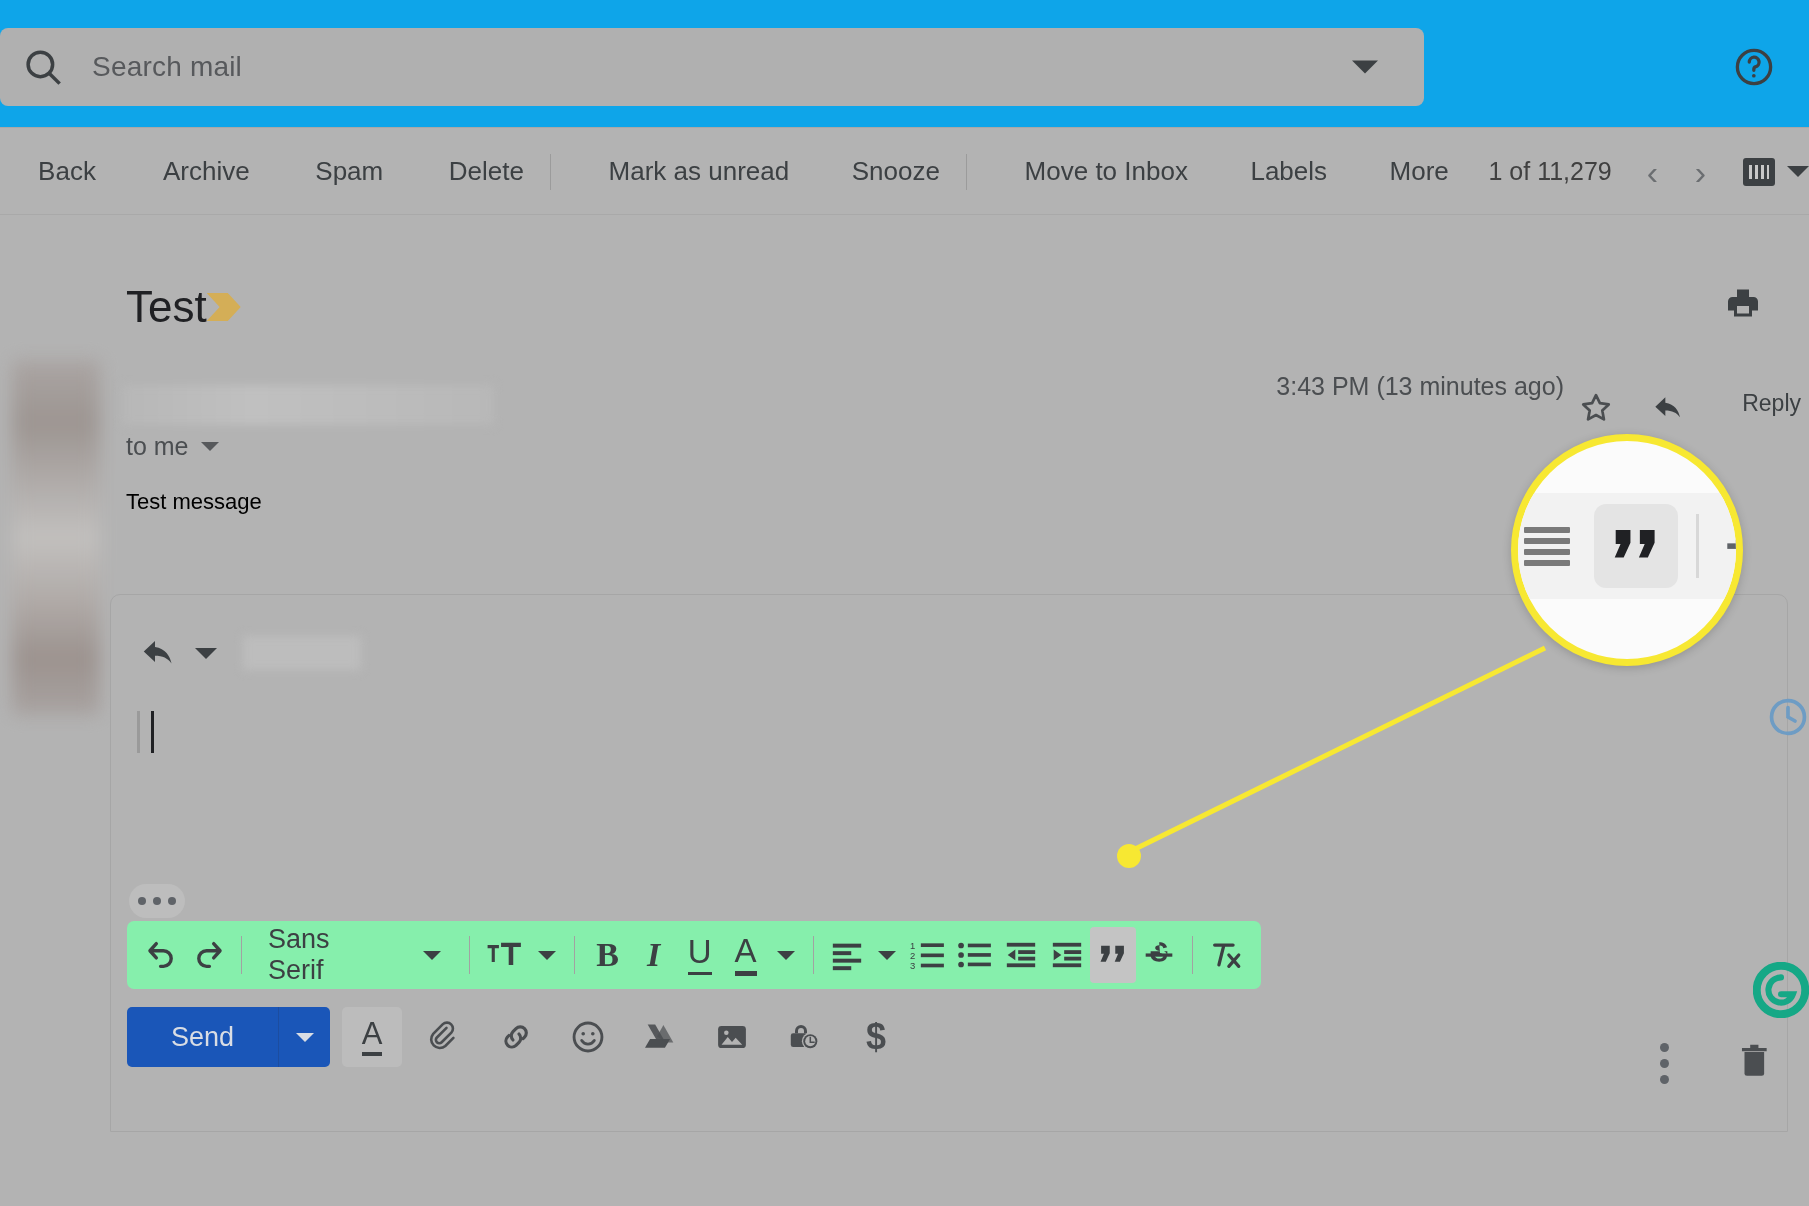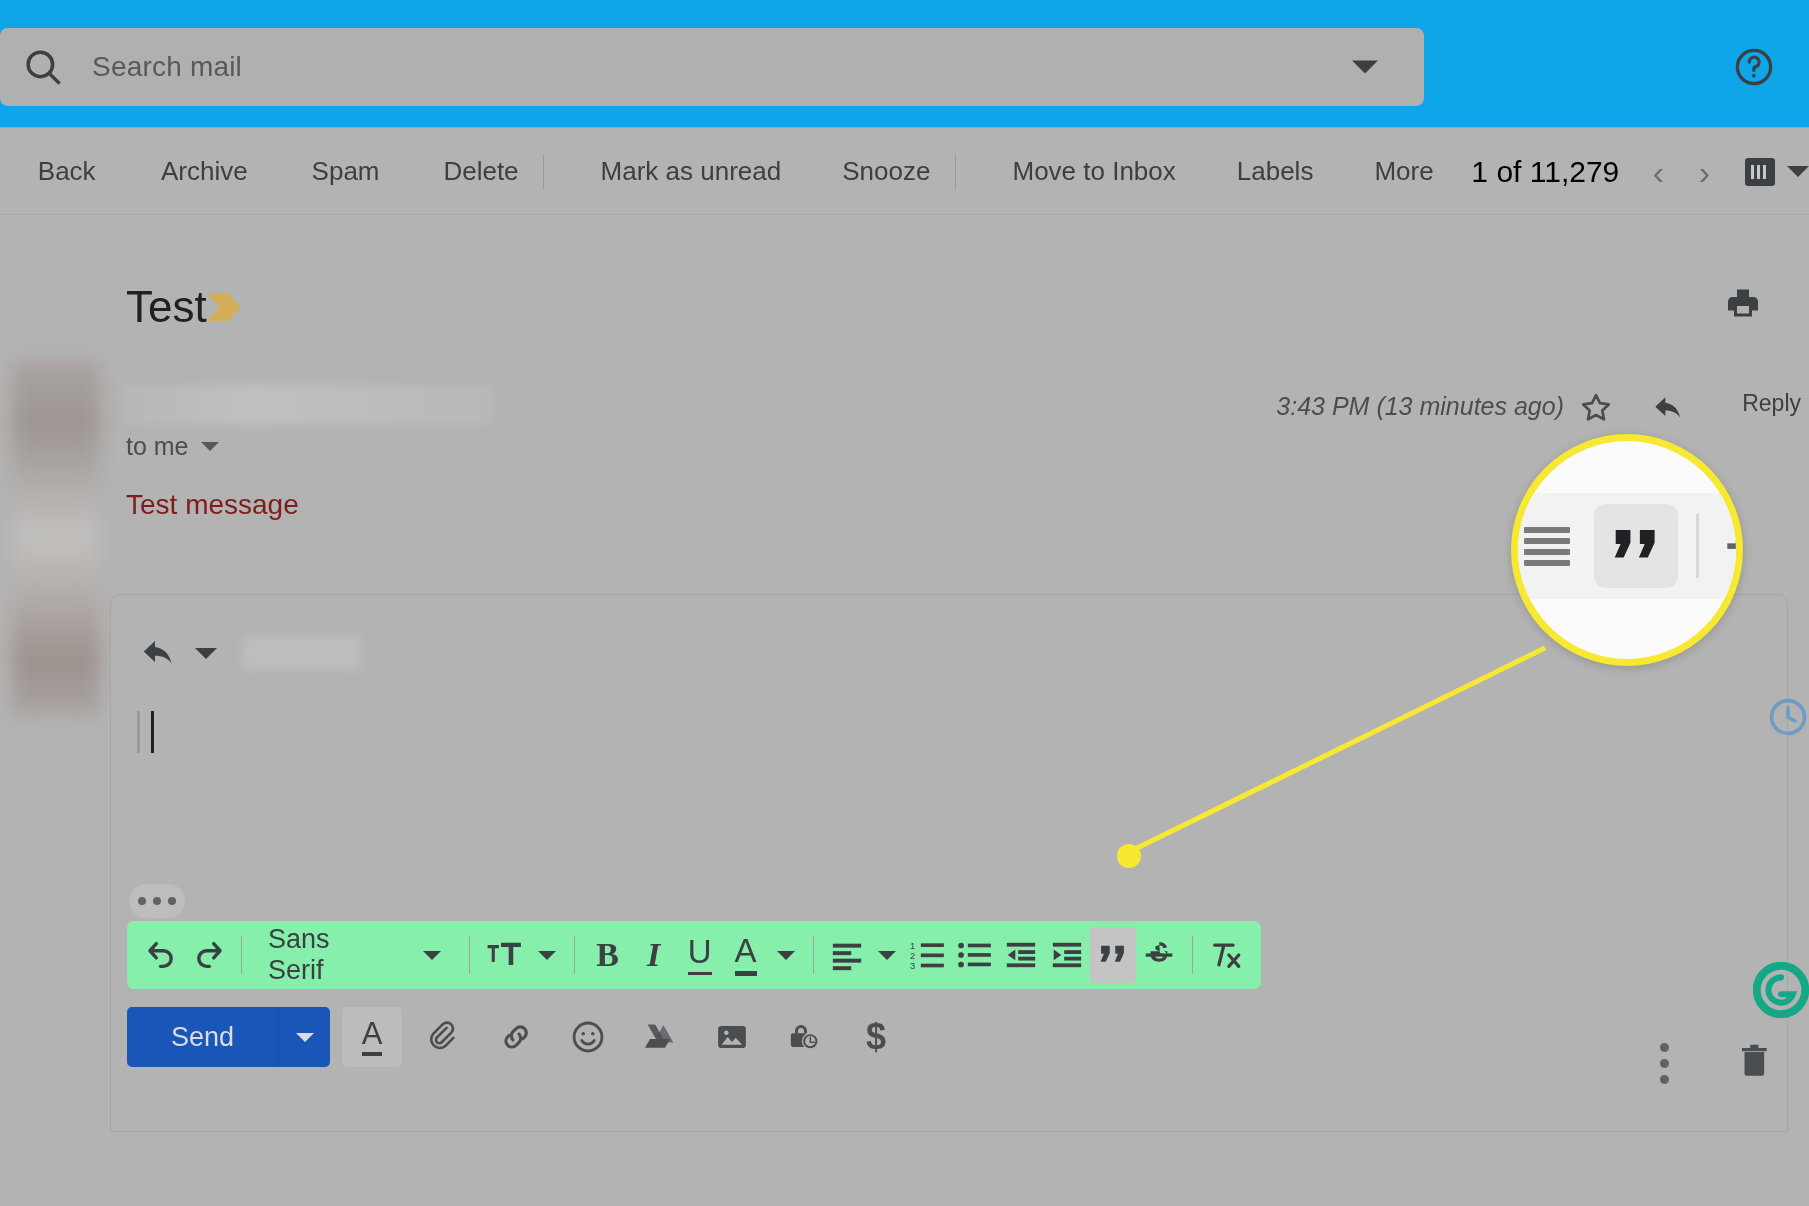--- a/index.html
+++ b/index.html
@@ -83,22 +83,22 @@
     white-space: nowrap;
     cursor: pointer;
     margin-left: 32px;
   }
   .act-sep {
     width: 1px;
     height: 36px;
     background: #9b9b9b;
   }
   .pagecount {
-    font-size: 30px;
-    color: #000000;
+    font-size: 25px;
+    color: #404040;
     white-space: nowrap;
   }
   .chev {
     color: #6b6e71;
     font-size: 34px;
     line-height: 1;
     cursor: pointer;
   }
   .kbd-icon {
     width: 42px; height: 28px;
@@ -180,30 +180,29 @@
   }
   .to-me-caret {
     width: 0; height: 0;
     border-left: 9px solid transparent;
     border-right: 9px solid transparent;
     border-top: 9px solid #57595c;
   }
   .msg-body {
     position: absolute;
     left: 126px; top: 489px;
-    font-size: 28px;
-    color: #7f1d1d;
+    font-size: 22px;
+    color: #000000;
   }
   .msg-meta {
     position: absolute;
-    right: 245px; top: 392px;
+    right: 245px; top: 372px;
     font-size: 25px;
     color: #4b4e51;
     white-space: nowrap;
-    font-style: italic;
   }
   .star-icon {
     position: absolute;
     right: 195px; top: 390px;
     width: 36px; height: 36px;
     color: #4b4e51;
   }
   .reply-arrow {
     position: absolute;
     right: 123px; top: 392px;

